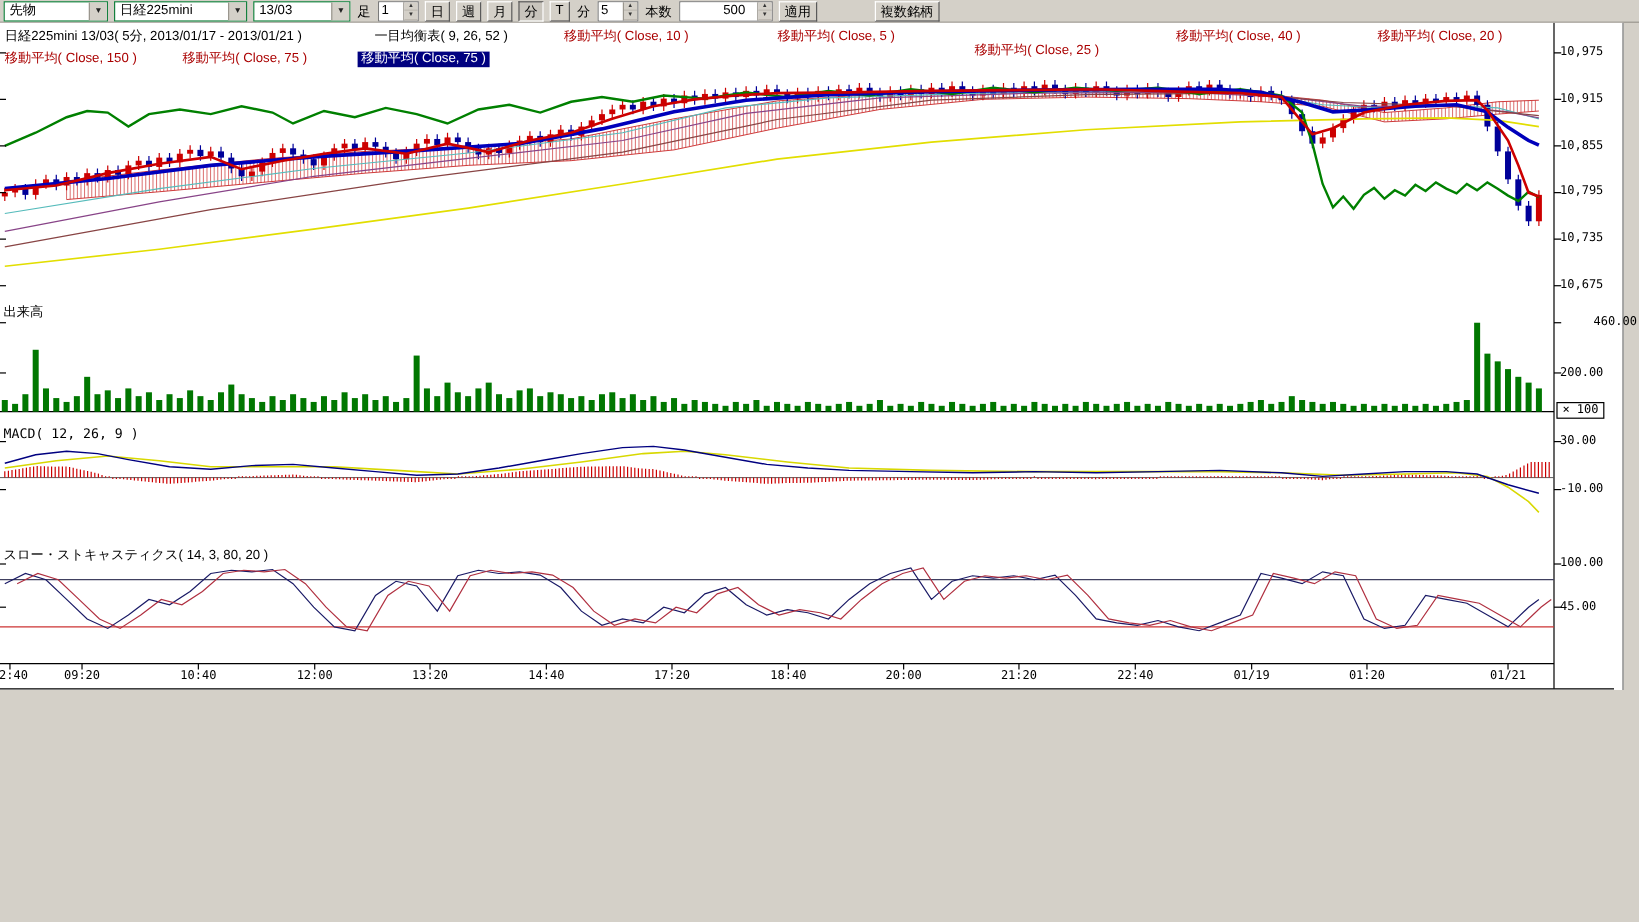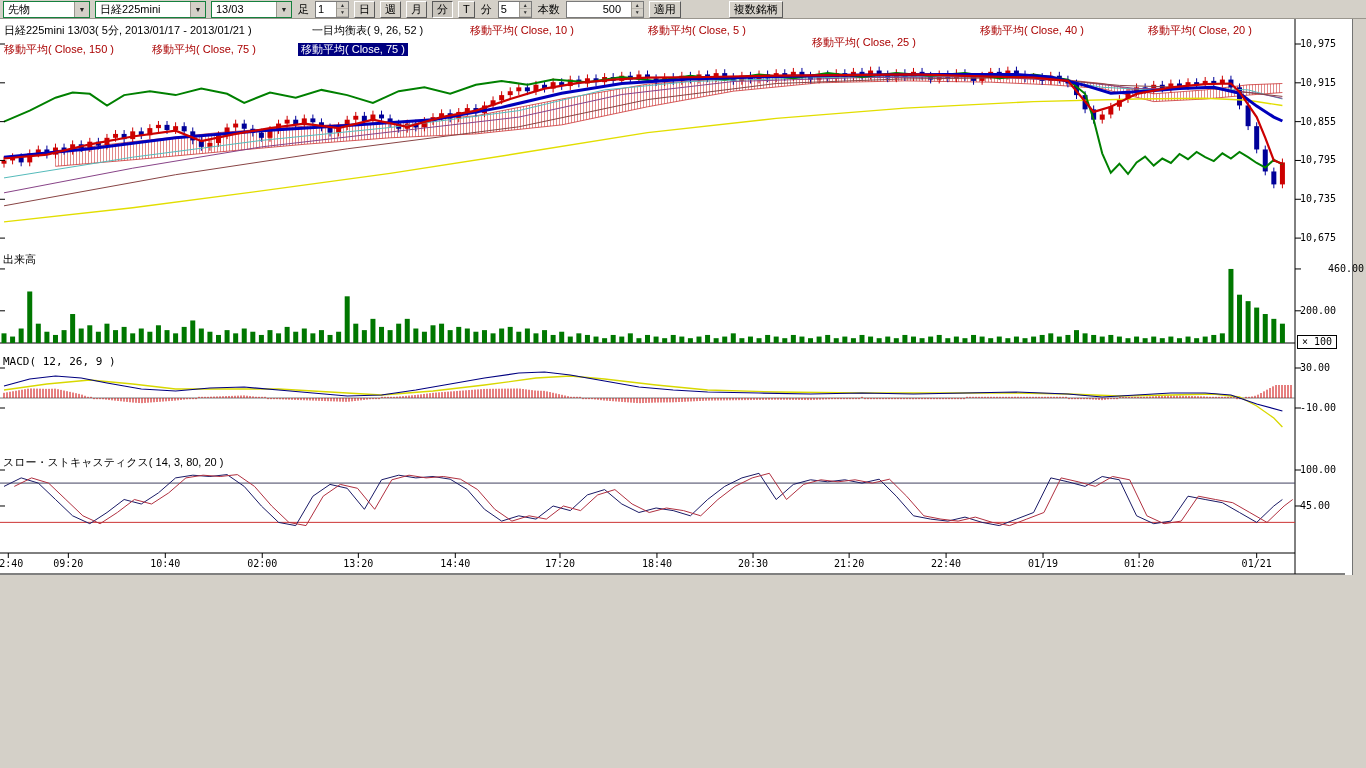--- a/index.html
+++ b/index.html
@@ -1481,25 +1481,25 @@
       <span class="tick-label" style="top: 285.8px; left: 1300px;">200.00</span>
       <span class="tick-label" style="top: 343px; left: 1300px;">30.00</span>
       <span class="tick-label" style="top: 383px; left: 1300px;">-10.00</span>
       <span class="tick-label" style="top: 445px; left: 1300px;">100.00</span>
       <span class="tick-label" style="top: 480.998px; left: 1300px;">45.00</span>
     </div>
   <div id="x-labels">
       <span class="tick-label x-tick-label" style="top: 539px; left: 8.29px;">02:40</span>
       <span class="tick-label x-tick-label" style="top: 539px; left: 68.35px;">09:20</span>
       <span class="tick-label x-tick-label" style="top: 539px; left: 165.304px;">10:40</span>
-      <span class="tick-label x-tick-label" style="top: 539px; left: 262.258px;">02:00</span>
+      <span class="tick-label x-tick-label" style="top: 539px; left: 262.258px;">12:00</span>
       <span class="tick-label x-tick-label" style="top: 539px; left: 358.354px;">13:20</span>
       <span class="tick-label x-tick-label" style="top: 539px; left: 455.308px;">14:40</span>
       <span class="tick-label x-tick-label" style="top: 539px; left: 559.984px;">17:20</span>
       <span class="tick-label x-tick-label" style="top: 539px; left: 656.938px;">18:40</span>
-      <span class="tick-label x-tick-label" style="top: 539px; left: 753.034px;">20:30</span>
+      <span class="tick-label x-tick-label" style="top: 539px; left: 753.034px;">20:00</span>
       <span class="tick-label x-tick-label" style="top: 539px; left: 849.13px;">21:20</span>
       <span class="tick-label x-tick-label" style="top: 539px; left: 946.084px;">22:40</span>
       <span class="tick-label x-tick-label" style="top: 539px; left: 1043.04px;">01/19</span>
       <span class="tick-label x-tick-label" style="top: 539px; left: 1139.13px;">01:20</span>
       <span class="tick-label x-tick-label" style="top: 539px; left: 1256.68px;">01/21</span>
     </div>
 </div>
 
 </body></html>

